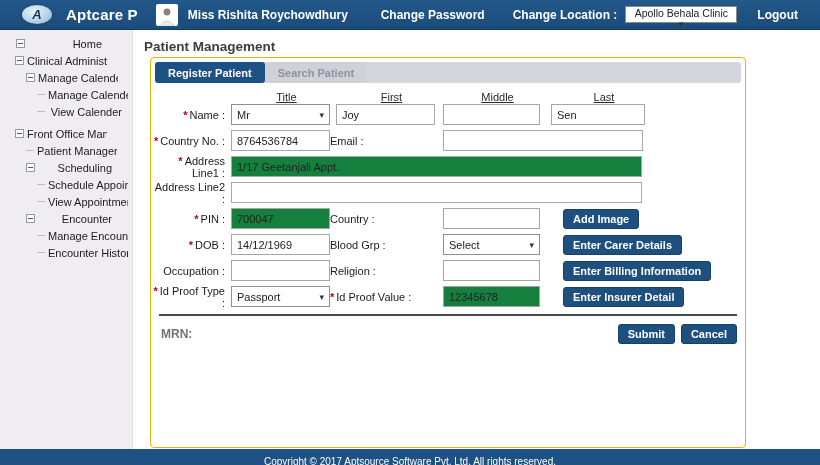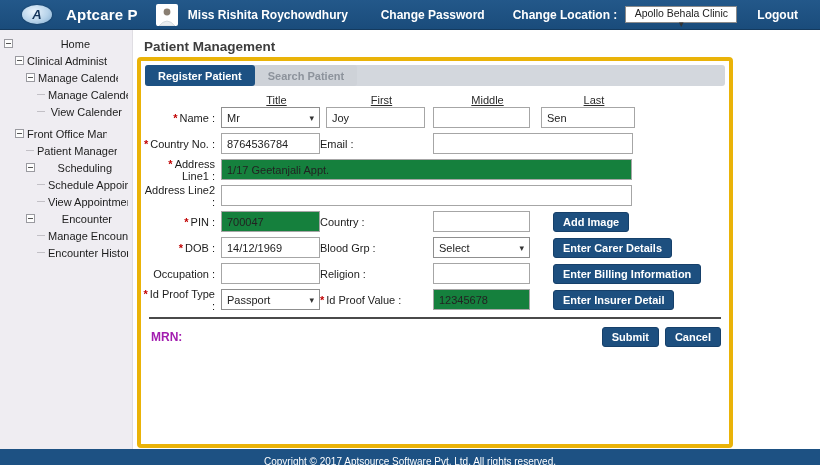--- a/index.html
+++ b/index.html
@@ -41,41 +41,41 @@
   .logout { margin-left:20px; }
 
   
   .sidebar {
     position:absolute; left:0; top:30px; width:133px; height:419px;
     background:#efedf2; border-right:1px solid #e0dee3;
     padding-top:5px; font-size:11px; color:#4a4a4a;
   }
   .tree-item { display:flex; align-items:center; height:17px; cursor:pointer; white-space:nowrap; }
   .tree-item span.lbl { overflow:hidden; }
-  .lv0 { padding-left:4px; }
+  .lv0 { padding-left:16px; }
   .lv1 { padding-left:15px; }
   .lv2 { padding-left:26px; }
   .lv3 { padding-left:37px; }
   .gap-top { margin-top:5px; }
   .box {
     width:9px; height:9px; border:1px solid #9a9aa0; background:#fdfdfd;
     margin-right:3px; position:relative; flex:none;
   }
   .box::after {
     content:""; position:absolute; left:1px; top:3px; width:5px; height:1px; background:#555;
   }
   .tick { width:8px; height:1px; background:#c2c0c6; margin-right:3px; flex:none; }
 
   
   .page-title {
     position:absolute; left:144px; top:39px; font-size:13.5px; font-weight:bold; color:#3d3d3d;
   }
   .panel {
-    position:absolute; left:137px; top:57px; width:596px; height:391px;
-    background:#fff; border:4px solid #eab308; border-radius:4px;
+    position:absolute; left:150px; top:57px; width:596px; height:391px;
+    background:#fff; border:1px solid #eab308; border-radius:4px;
   }
   .tabstrip {
     margin:4px 4px 0 4px; height:21px; background:#d3d7dd; border-radius:3px;
     display:flex; align-items:stretch;
   }
   .tab {
     font-size:11px; font-weight:bold; padding:0 13px; display:flex; align-items:center;
     cursor:pointer; border-radius:3px;
   }
   .tab.active { background:#1d5183; color:#fff; }
@@ -110,21 +110,21 @@
   .sel-title { width:99px; }
   .sel-97 { width:97px; }
   .btn {
     background:#1d4f7f; color:#fff; font-size:11px; font-weight:bold;
     border:1px solid #16406a; border-radius:3px; height:20px; padding:0 9px;
     font-family:"Liberation Sans",sans-serif; cursor:pointer; white-space:nowrap;
   }
   .act-btn { margin-left:23px; flex:none; }
   .divider { height:2px; background:#4a4a4a; margin:7px 8px 6px 8px; }
   .mrn-row { display:flex; align-items:center; justify-content:space-between; padding:2px 8px 0 10px; }
-  .mrn { font-size:12px; font-weight:bold; color:#a21caf; }
+  .mrn { font-size:12px; font-weight:bold; color:#737373; }
   .mrn-btns { display:flex; gap:6px; }
 
   
   .footer {
     position:absolute; left:0; top:449px; width:820px; height:24px;
     background:#1d5183; color:#fff; font-size:10px;
     display:flex; align-items:center; justify-content:center;
   }
 </style>
 </head>

